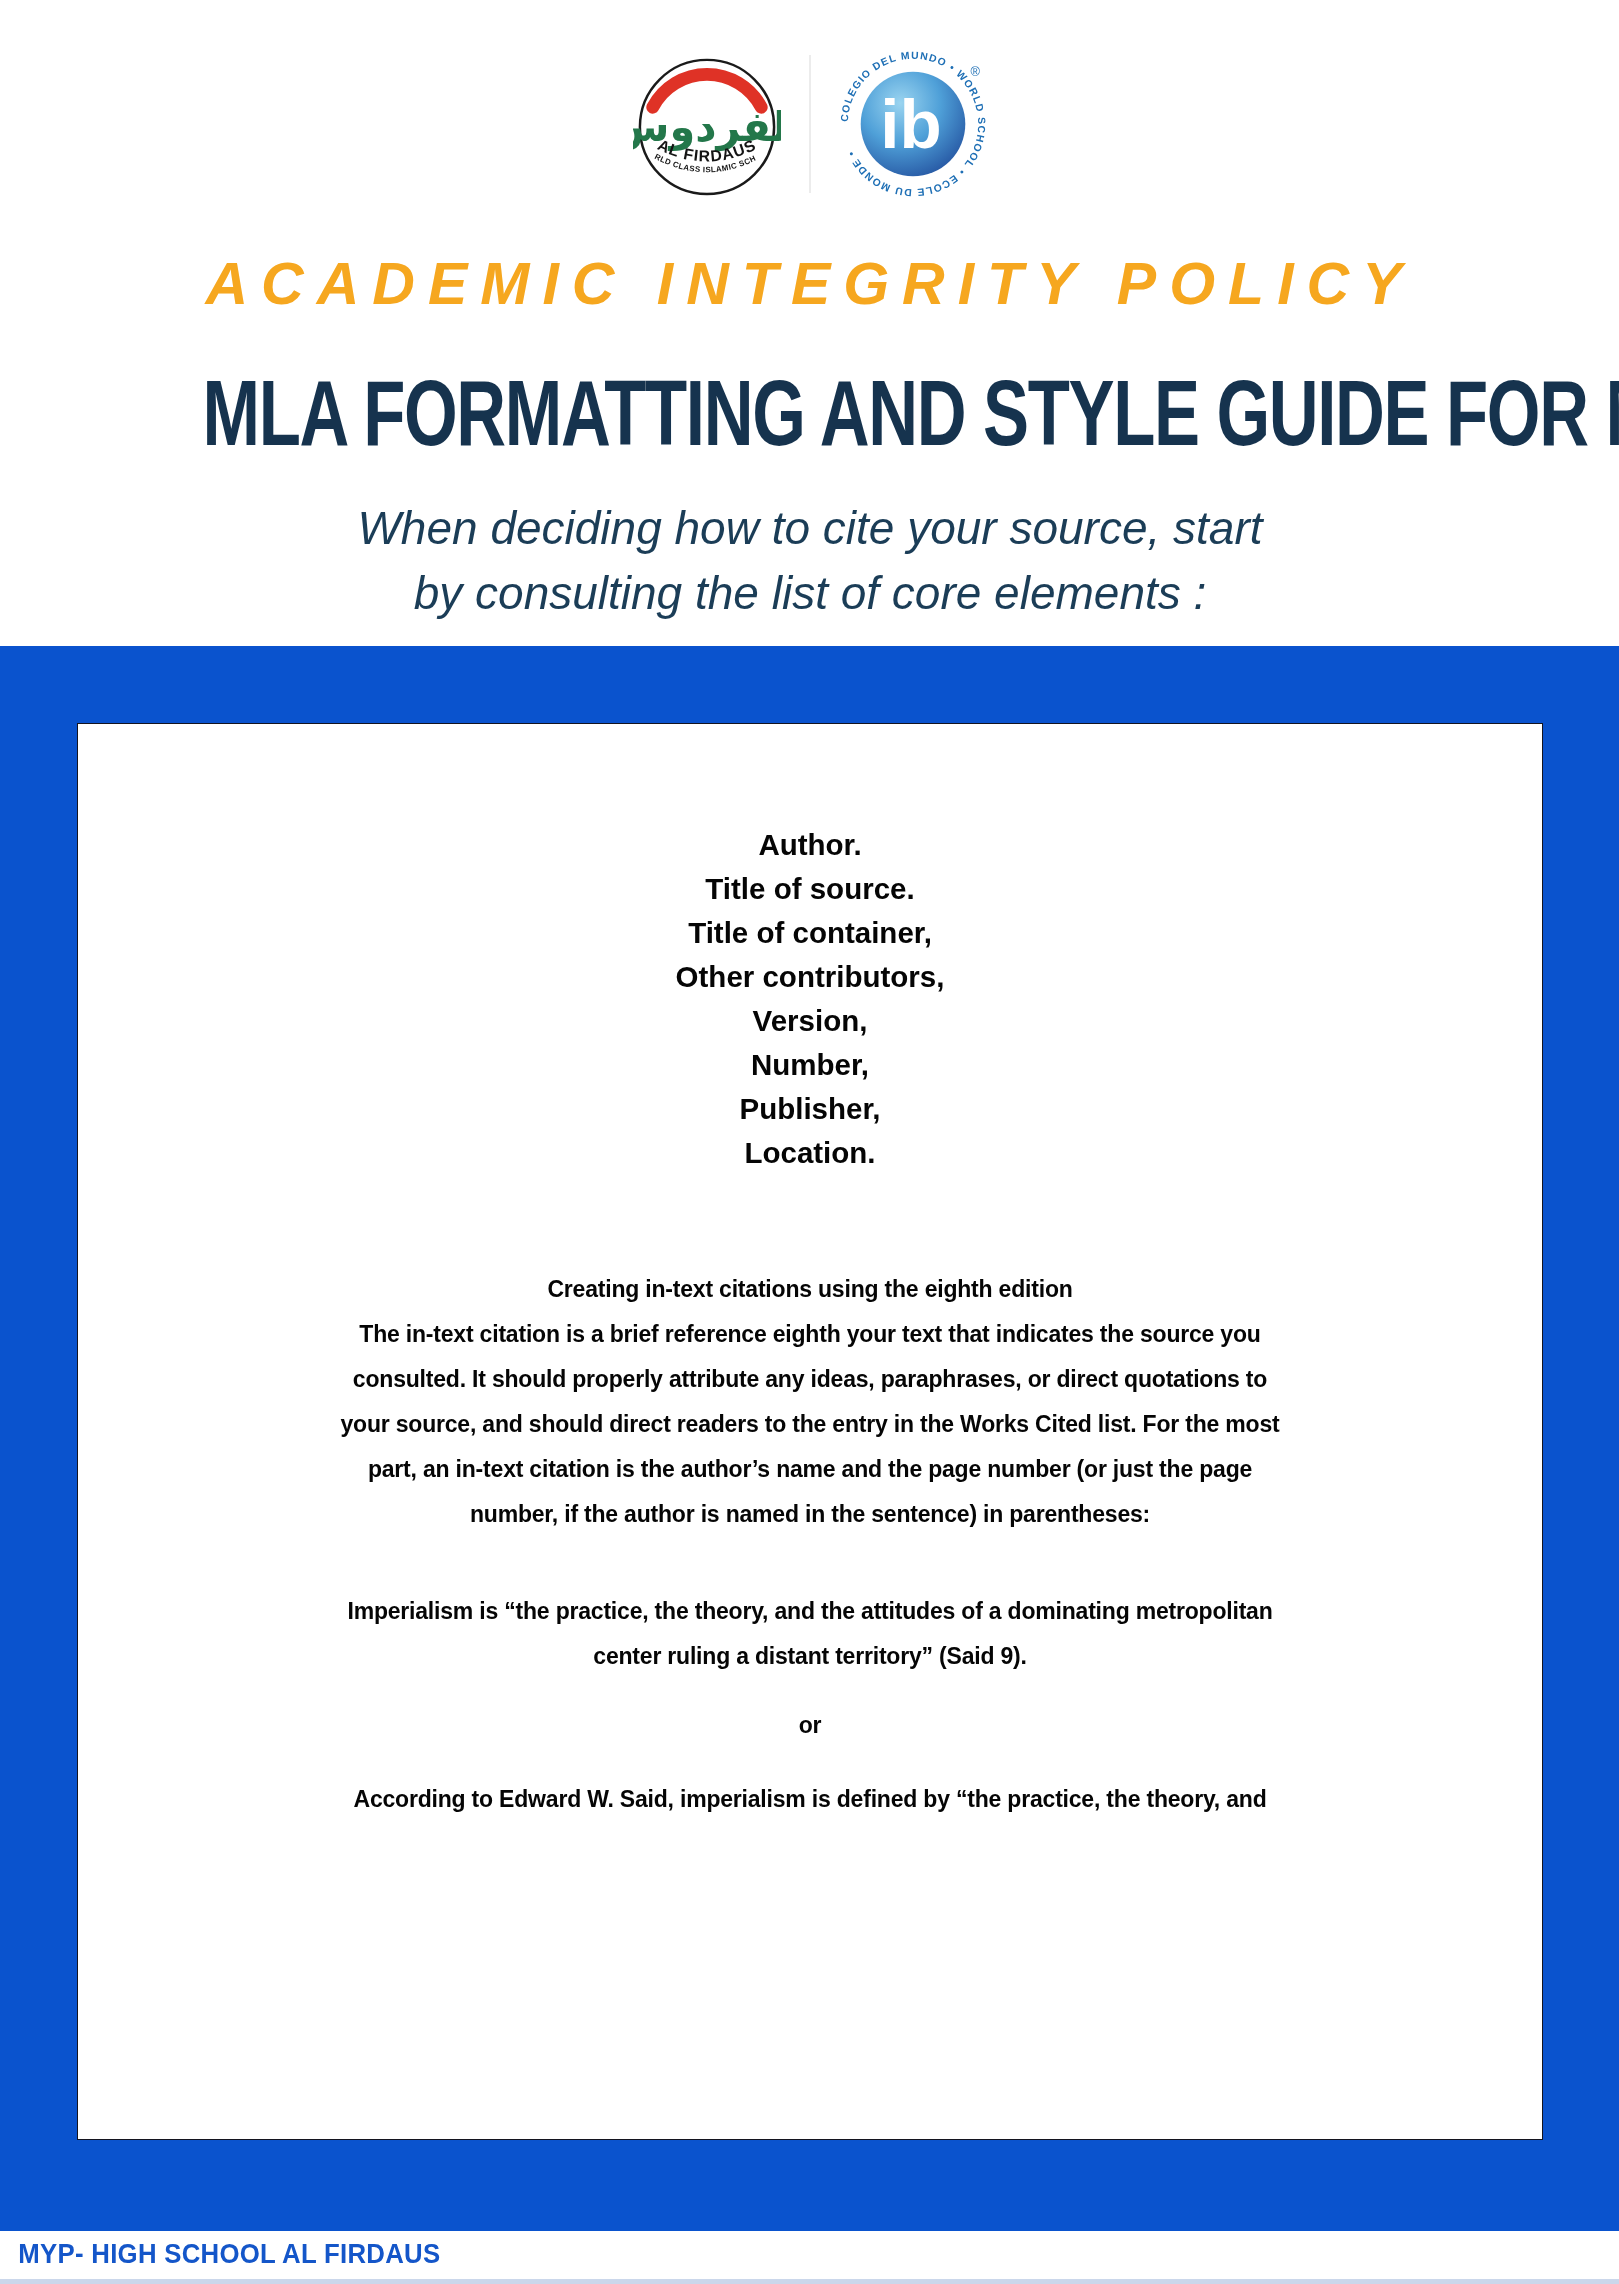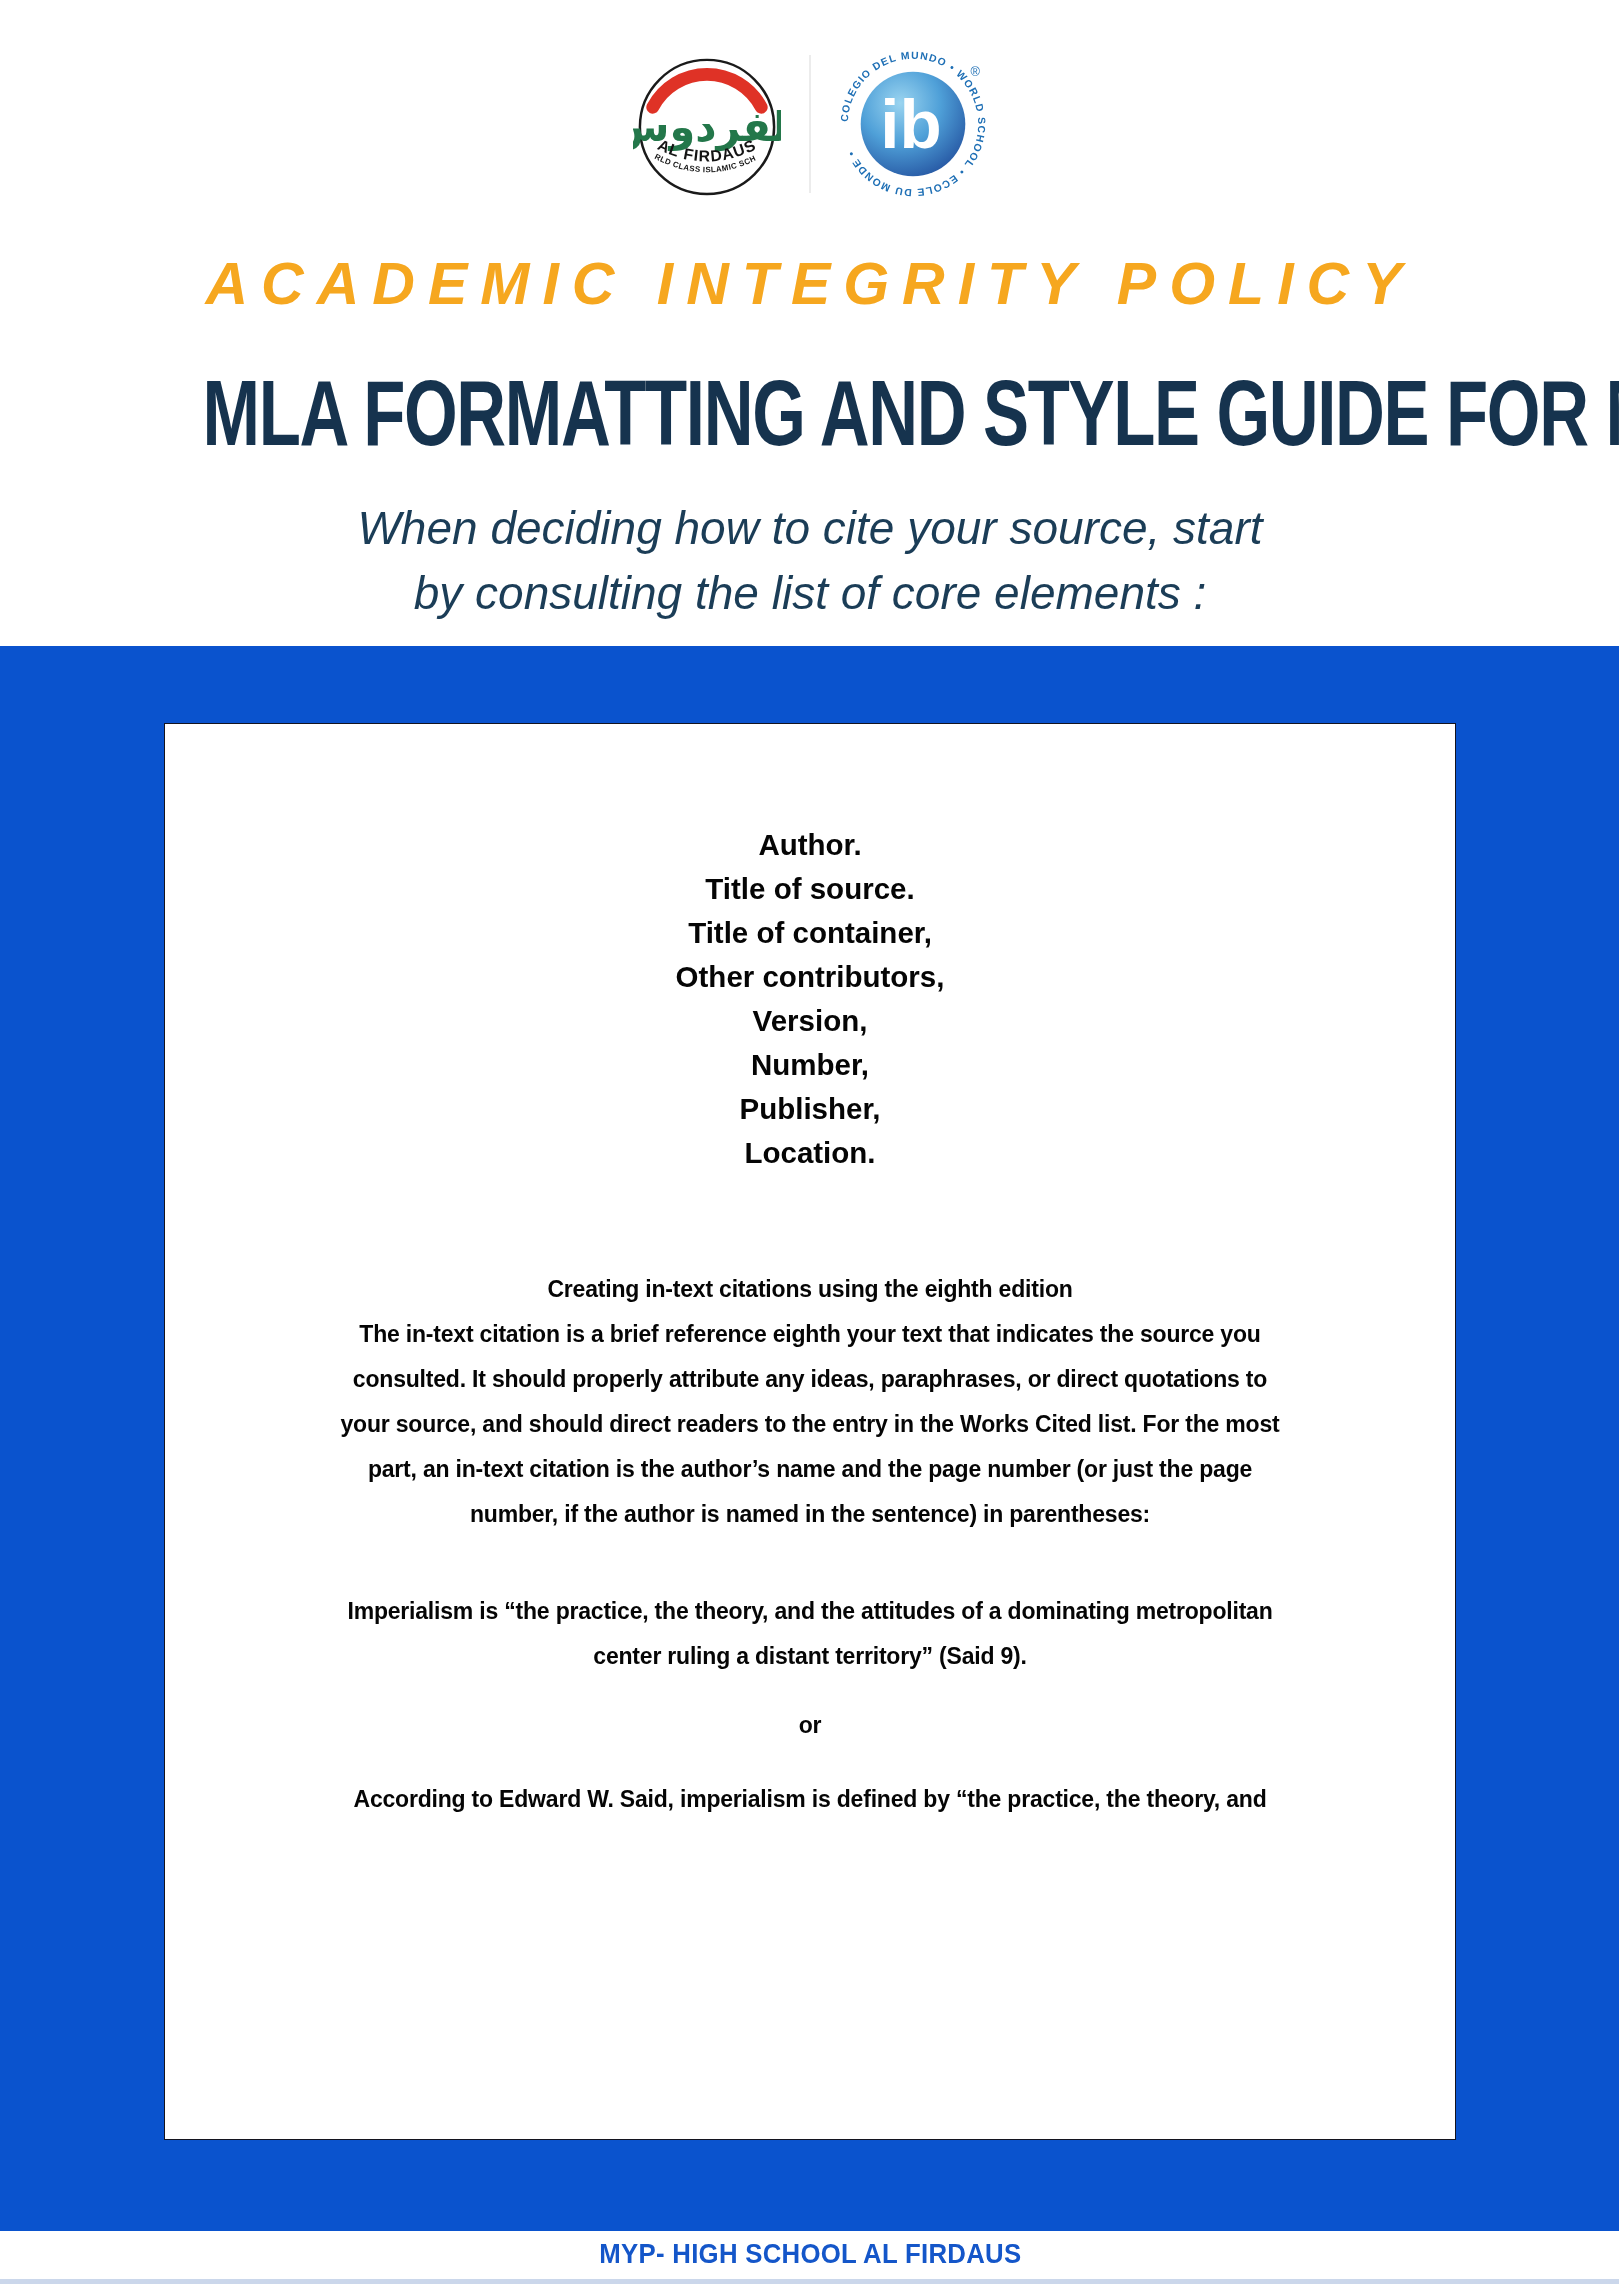--- a/index.html
+++ b/index.html
@@ -46,41 +46,41 @@
   }
 
   
   .blue-band {
     margin-top:20px;
     flex:1;
     background:#0A53CE;
     padding-top:77px;
   }
   .card {
-    width:1292px; height:1417px;
+    width:1466px; height:1417px;
     margin:0 auto;
     background:#ffffff;
     border:1.8px solid #14141f;
     padding:99px 42px 0;
     text-align:center;
     color:#050505;
   }
   .core-list {
     font-size:29.5px; line-height:44px; font-weight:bold;
     margin-bottom:92px;
   }
   .body-block { font-size:23px; line-height:45px; font-weight:bold; letter-spacing:-0.2px; }
   .example-1 { margin-top:52px; }
   .or-sep    { margin-top:24px; }
   .example-2 { margin-top:29px; }
 
   
   .footer {
     height:53px; position:relative;
-    background:#ffffff; text-align:center;
+    background:#ffffff; text-align:left;
   }
   .footer-text {
     padding-top:7.4px;
     font-size:28px; font-weight:bold;
     color:#1456C9; letter-spacing:0.3px;
     display:inline-block;
     transform:scaleX(0.92);
   }
   .footer-line {
     position:absolute; left:0; bottom:0;

